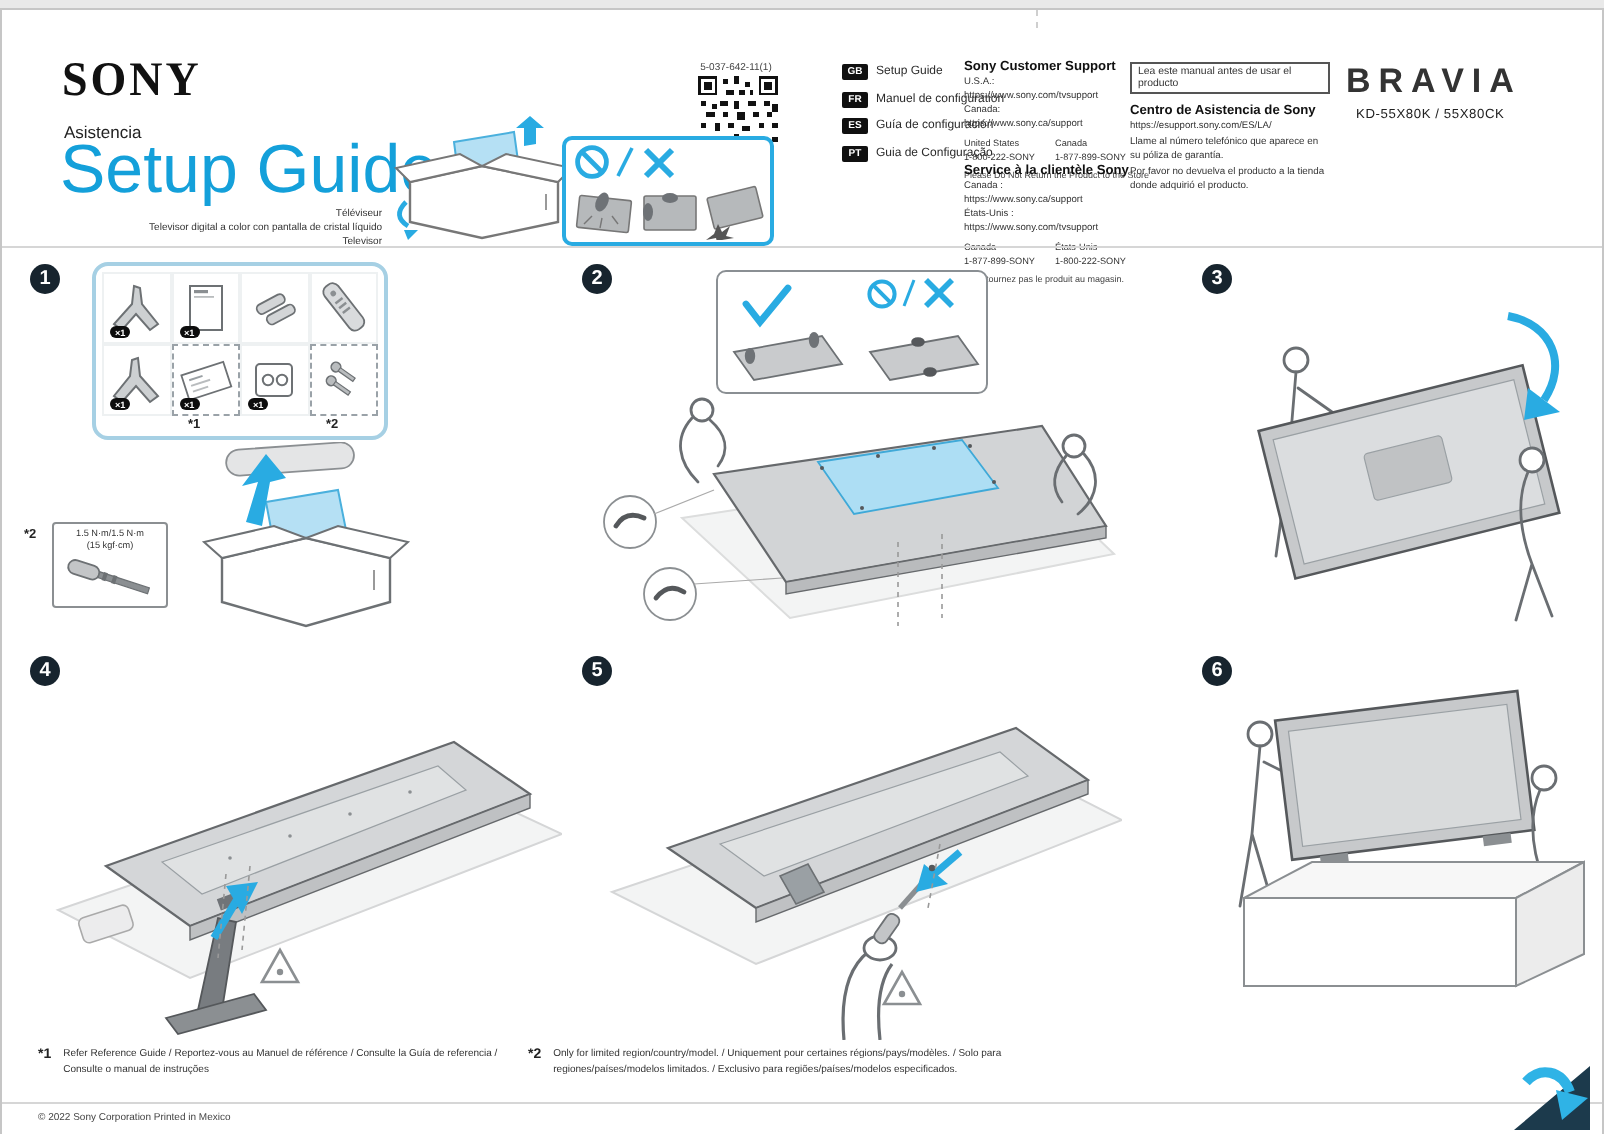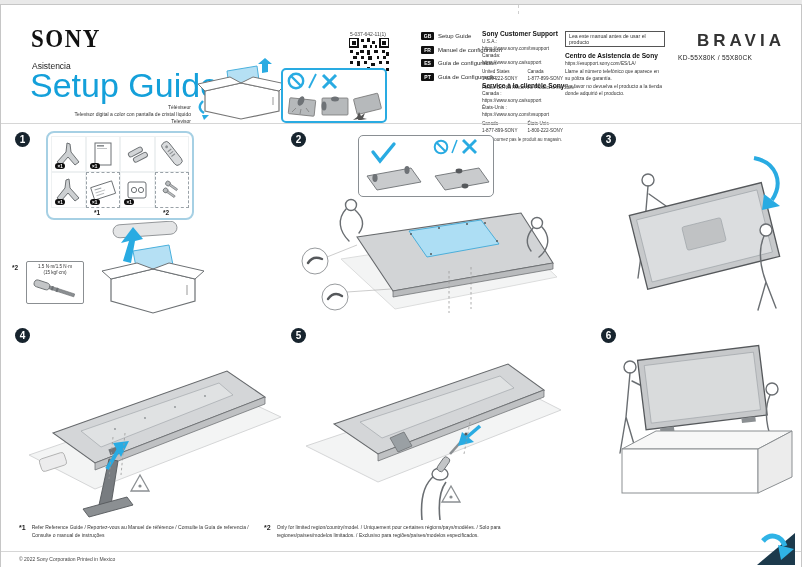--- a/index.html
+++ b/index.html
@@ -31,21 +31,21 @@
   .sup-title { font-size:6.6px; font-weight:bold; color:#111; margin-bottom:2px; white-space:nowrap; }
   .sup-line { font-size:4.8px; line-height:1.45; white-space:nowrap; }
   .phones { display:flex; gap:10px; margin-top:2px; }
   .ph-col { display:flex; flex-direction:column; font-size:4.6px; line-height:1.5; }
   .sup-note { font-size:4.5px; margin-top:2px; color:#444; white-space:nowrap; }
 
   .sup-es { position:absolute; left:564px; top:25px; width:100px; color:#333; }
   .es-notice { display:inline-block; border:1px solid #555; padding:1px 3px; font-size:5.2px; margin-bottom:5px; }
   .es-line { font-size:4.9px; line-height:1.5; }
 
-  .bravia-logo { position:absolute; left:696px; top:26px; font-size:17px; font-weight:600;
+  .bravia-logo { position:absolute; left:672px; top:26px; font-size:17px; font-weight:600;
                  letter-spacing:4px; color:#333; }
   .models { position:absolute; left:677px; top:49px; font-size:6.6px; color:#222; letter-spacing:0.3px; }
 
   .warn-box { position:absolute; left:280px; top:63px; width:106px; height:55px;
               border:2px solid #29abe2; border-radius:5px; background:#fff; padding:2px 4px; }
   .warn-icons { display:flex; justify-content:flex-start; height:18px; }
 
   .hdr-divider { position:absolute; left:0; top:118px; width:802px; height:1px; background:#d6d6d6; }
   .ftr-divider { position:absolute; left:0; top:546px; width:802px; height:1px; background:#d6d6d6; }
 

